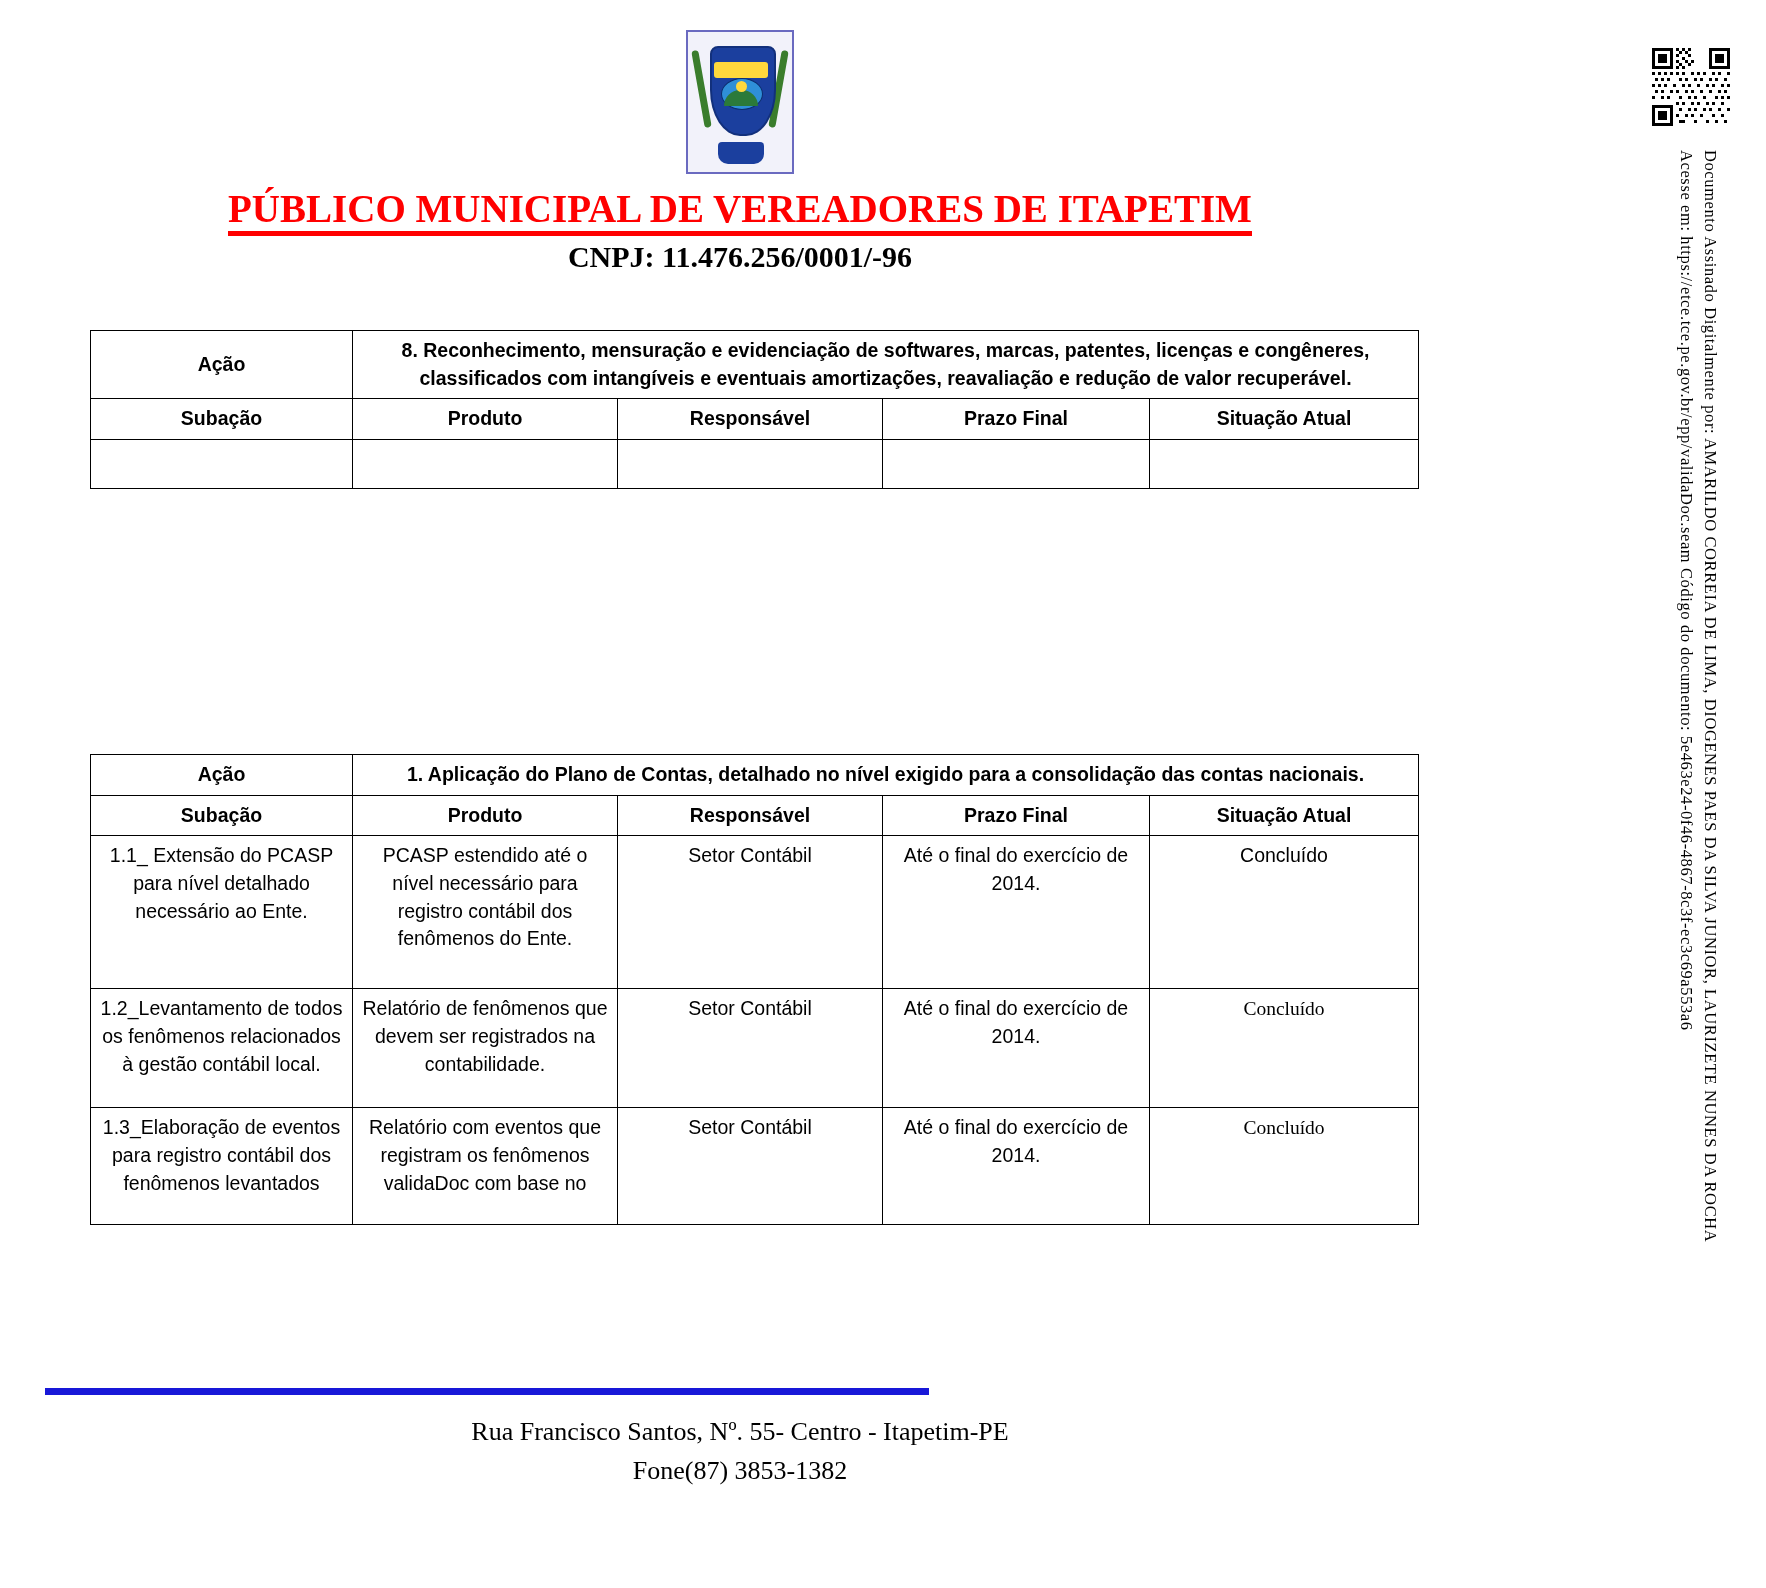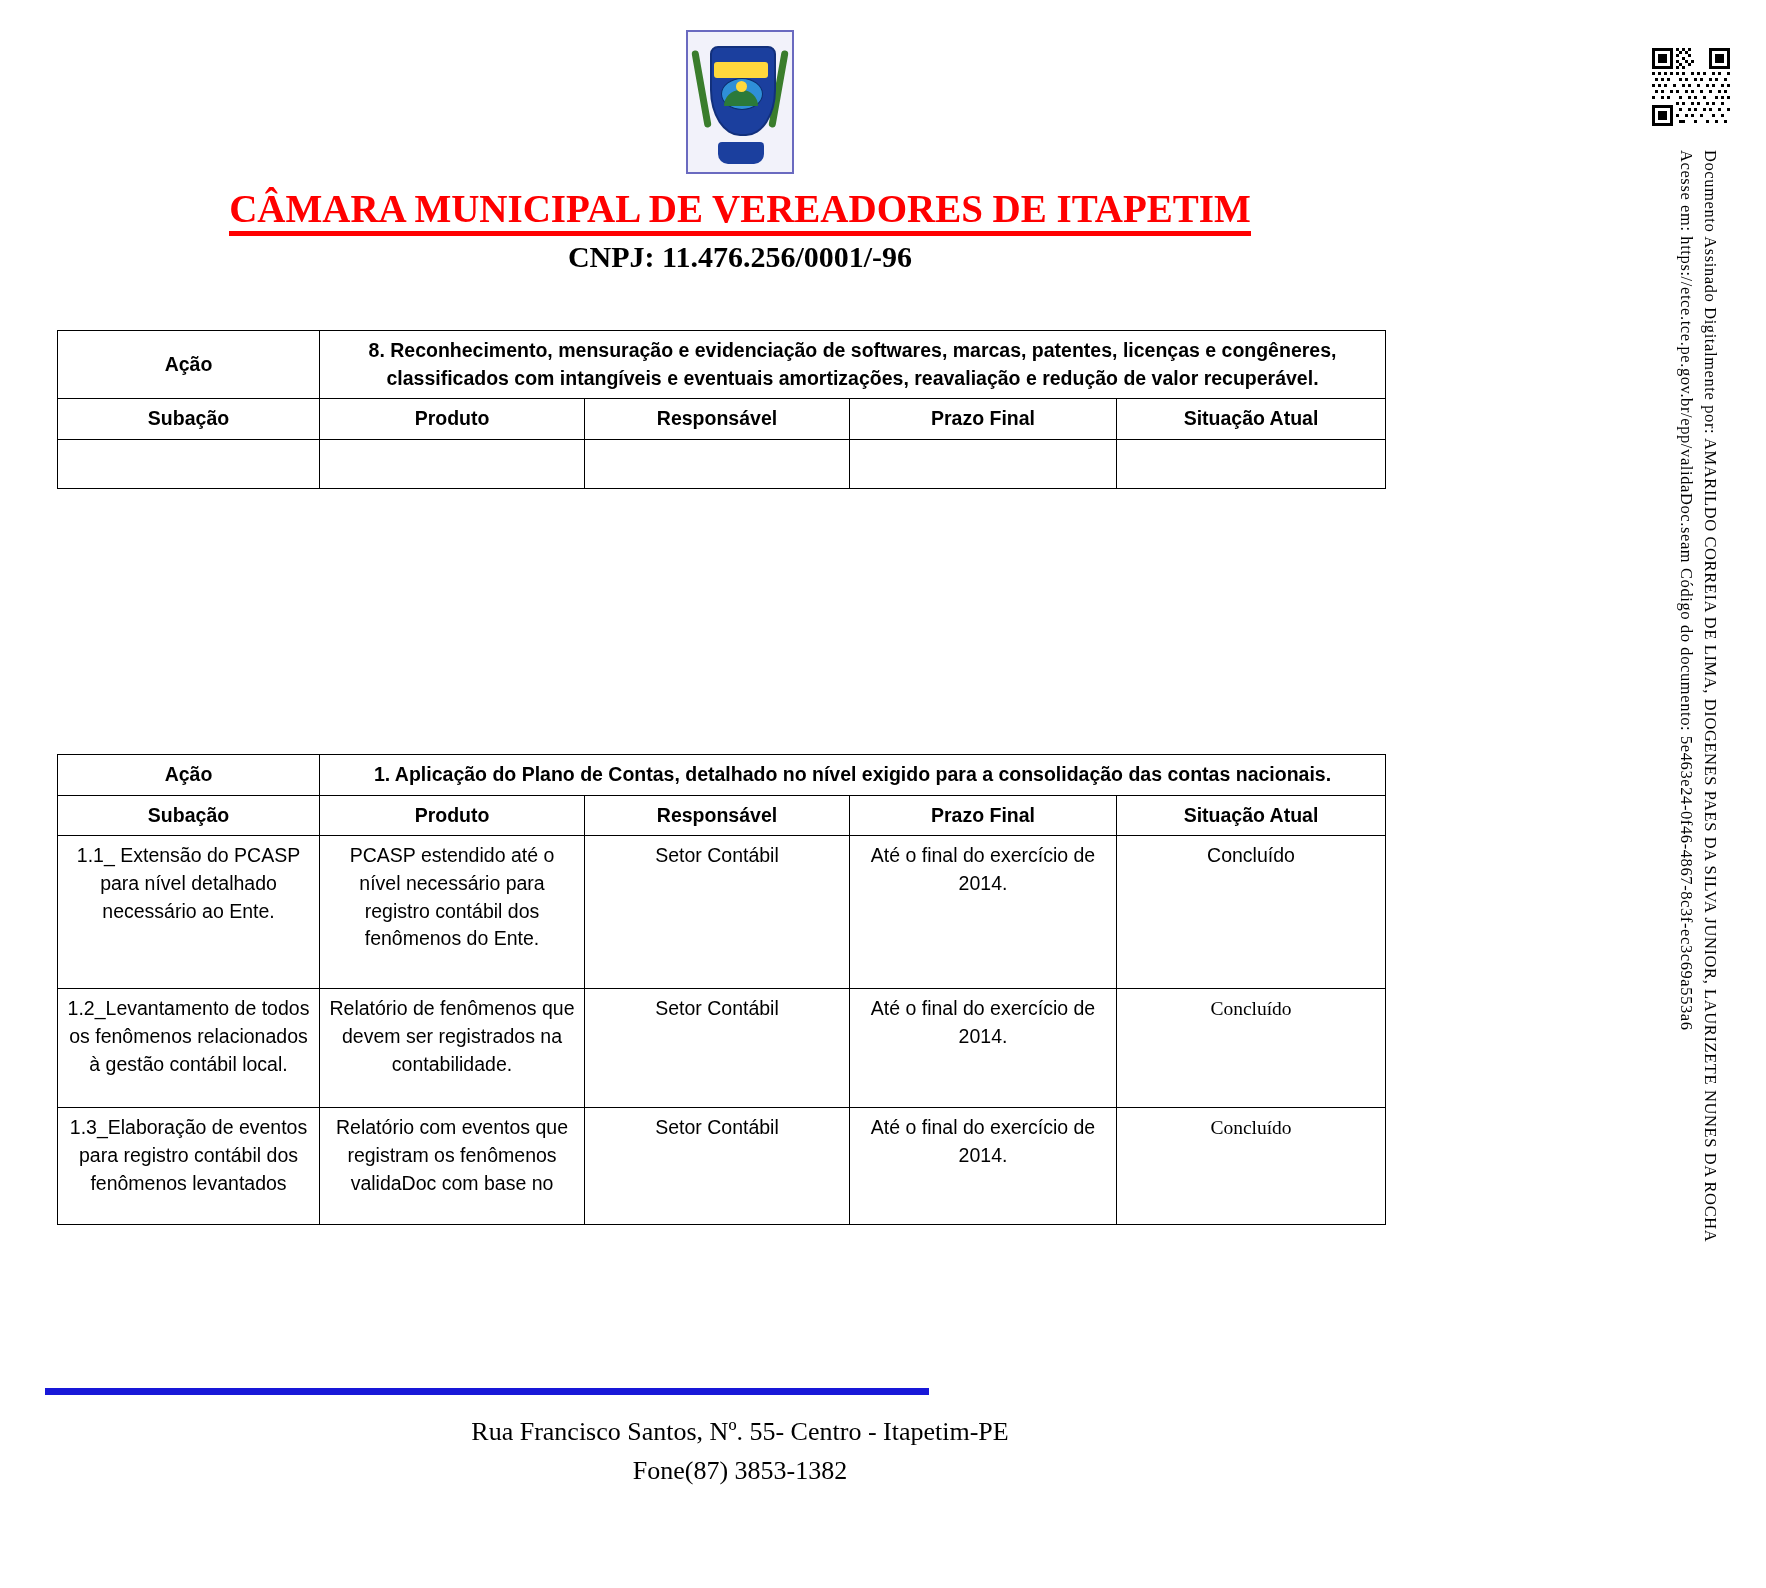--- a/index.html
+++ b/index.html
@@ -134,20 +134,21 @@
     font-size: 30px;
     margin-top: 4px;
     text-align: center;
   }
 
   
   .tbl {
     position: absolute;
     border-collapse: collapse;
     table-layout: fixed;
+    margin-left: 33px;
   }
   .tbl td {
     border: 1.5px solid #000;
     vertical-align: top;
     padding: 6px 8px;
     font-size: 19.5px;
     line-height: 1.42;
     text-align: center;
     font-family: "Liberation Sans", sans-serif;
     color: #000;
@@ -236,21 +237,21 @@
       <div class="stalk-r"></div>
       <div class="shield"></div>
       <div class="band"></div>
       <div class="inner-oval"></div>
       <div class="hill"></div>
       <div class="sun"></div>
       <div class="base"></div>
     </div>
 
     <div>
-      <div class="title-red">CÂMARA MUNICIPAL DE VEREADORES DE ITAPETIM</div>
+      <div class="title-red">PÚBLICO MUNICIPAL DE VEREADORES DE ITAPETIM</div>
     </div>
     <div class="title-cnpj">CNPJ: 11.476.256/0001/-96</div>
   </div>
 
   <table class="tbl" id="table-intangiveis">
     <colgroup>
       <col class="c1">
         <col class="c2">
         <col class="c3">
         <col class="c4">

